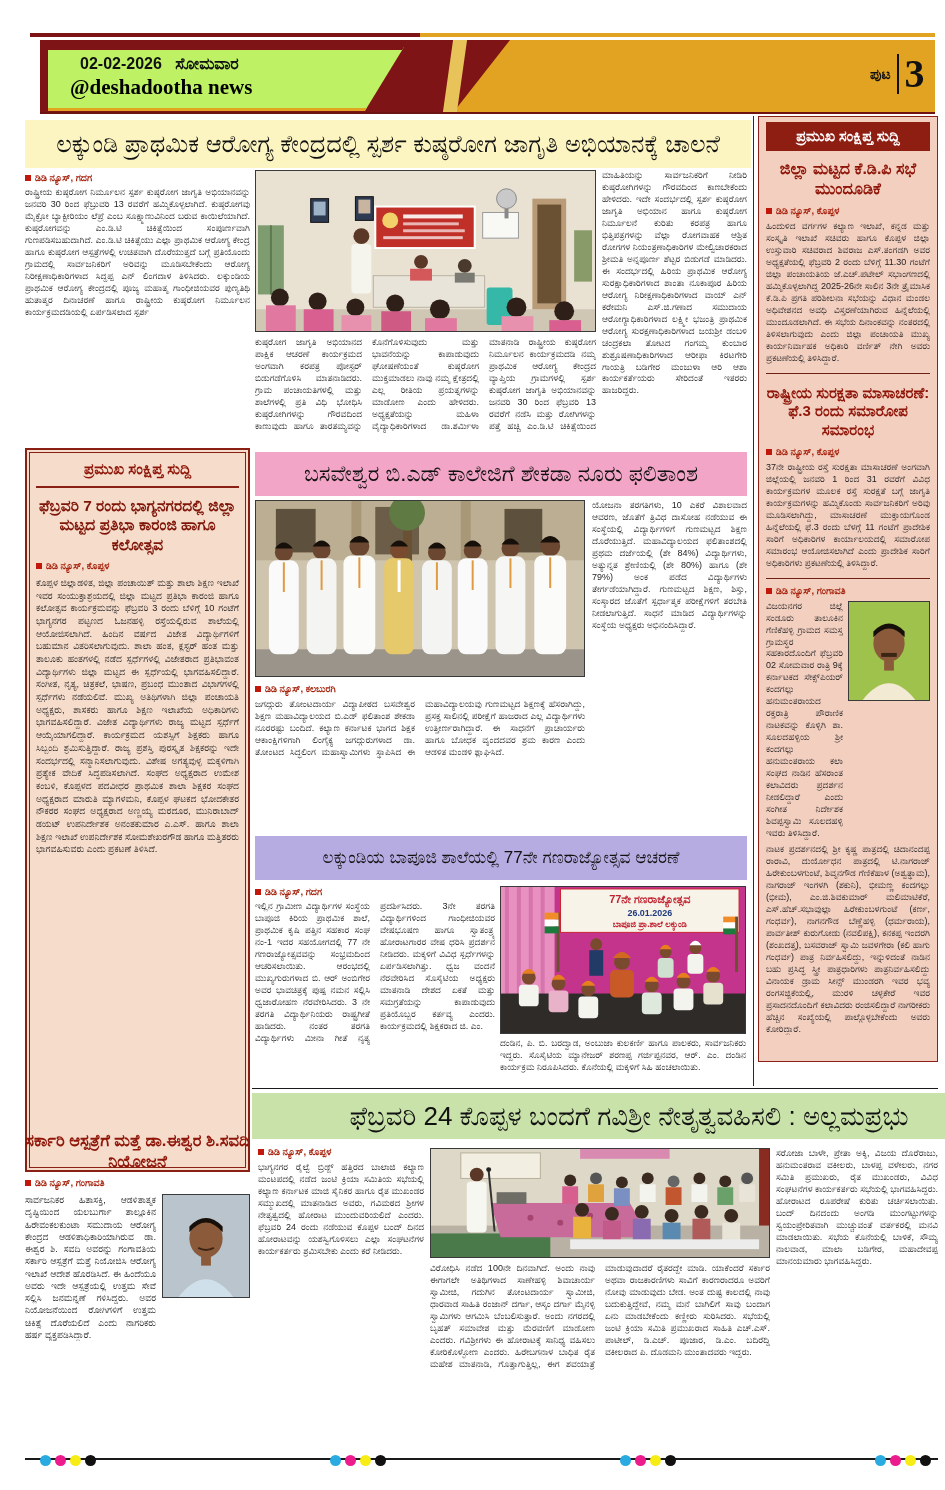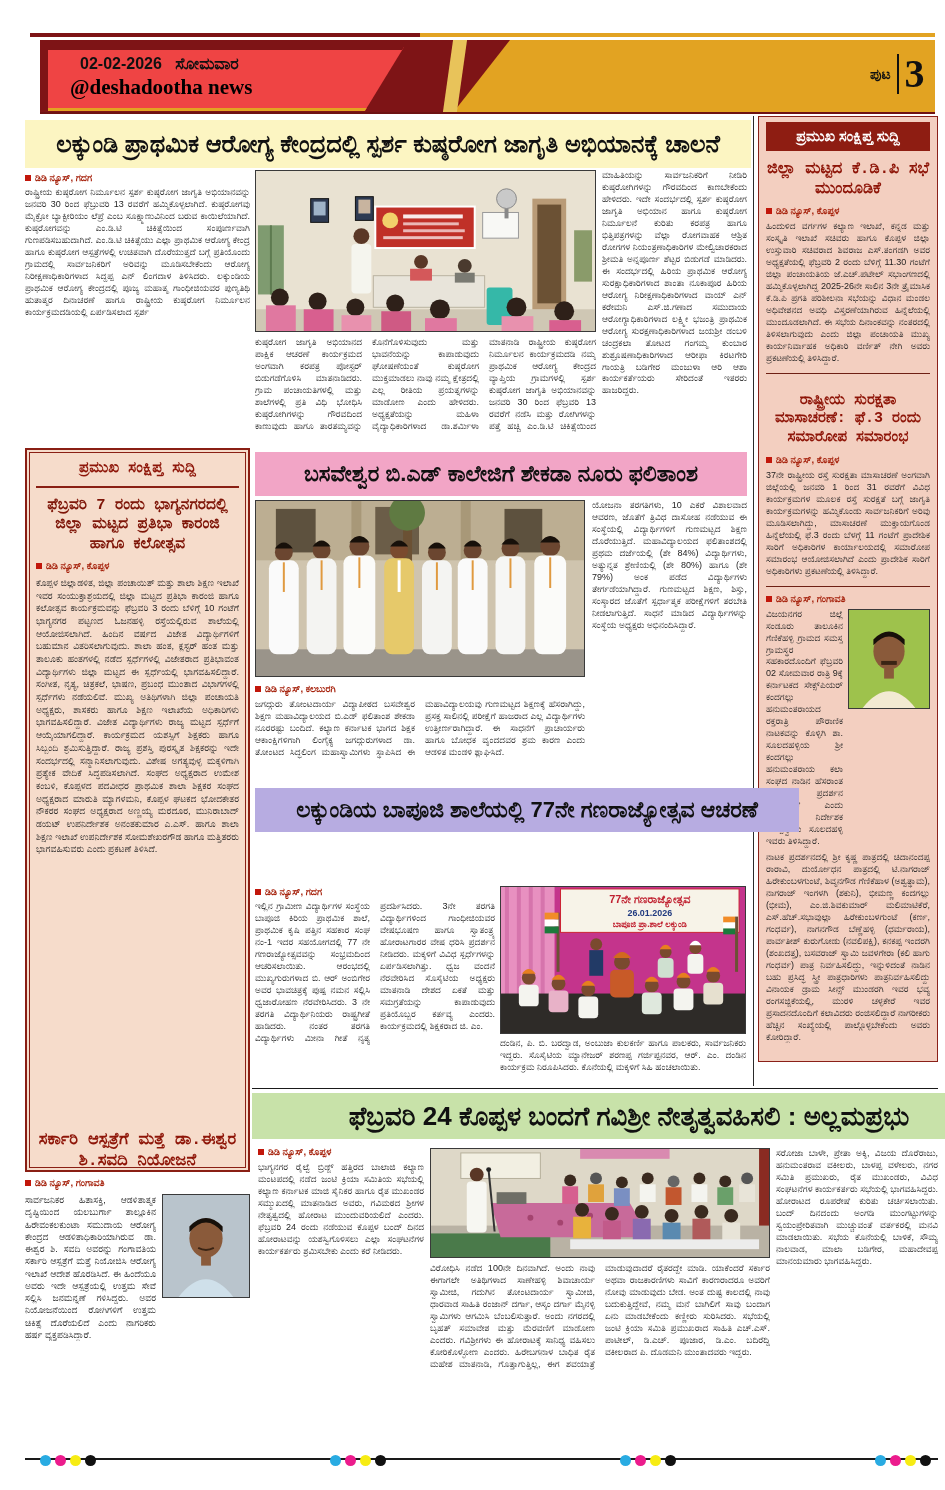--- a/index.html
+++ b/index.html
@@ -3,43 +3,43 @@
 <meta charset="utf-8">
 <style>
   html,body{margin:0;padding:0;background:#ffffff;}
   #page{position:relative;width:945px;height:1490px;background:#ffffff;overflow:hidden;
         font-family:"Liberation Sans","DejaVu Sans",sans-serif;color:#1c1c1c;}
   .abs{position:absolute;}
   .serif{font-family:"Liberation Serif","DejaVu Serif",serif;}
   .body-txt{font-size:9px;line-height:1.33;color:#1e1e1e;text-align:justify;overflow:hidden;}
   .byline{display:flex;align-items:center;gap:4px;font-size:9.5px;font-weight:bold;color:#a6220c;}
   .byline .sq{width:6px;height:6px;background:#c2170b;flex:0 0 auto;}
-  .sec-head{display:flex;align-items:center;justify-content:center;font-weight:bold;color:#111;
+  .sec-head{display:flex;align-items:center;justify-content:center;font-weight:normal;color:#111;
             overflow:hidden;white-space:nowrap;}
-  .maroon-head{color:#8e1508;font-weight:bold;text-align:center;line-height:1.25;font-family:Liberation Mono, monospace;}
+  .maroon-head{color:#8e1508;font-weight:bold;text-align:center;line-height:1.25;}
   .photo-frame{border:1px solid #3a3a3a;box-sizing:border-box;overflow:hidden;background:#ddd;}
   .photo-frame svg{display:block;width:100%;height:100%;}
   .cols3{column-count:3;column-gap:10px;}
   .cols2{column-count:2;column-gap:10px;}
   .vrule{background:#2a2a2a;}
   .hrule{background:#1a1a1a;}
   .reg-dot{width:11px;height:11px;border-radius:50%;display:inline-block;margin-right:4px;}
 </style>
 </head>
 <body>
 
 <div id="page">
 
   <div class="abs" style="left:30px;top:33px;width:390px;height:4px;background:#7E1416;"></div>
   <div class="abs" style="left:420px;top:33px;width:515px;height:4px;background:#E2A322;"></div>
 
   <div class="abs" style="left:40px;top:40px;width:895px;height:72px;background:#E2A322;border-bottom:2px solid #6e1212;overflow:hidden;">
     <div class="abs" style="left:0;top:0;width:470px;height:72px;background:#7E1416;clip-path:polygon(0 0,100% 0,88% 100%,0 100%);"></div>
     <div class="abs" style="left:408px;top:0;width:14px;height:72px;background:#E8C35A;transform:skewX(-8deg);"></div>
-    <div class="abs" style="left:8px;top:7px;width:356px;height:58px;background:#ef4444;clip-path:polygon(0 0,100% 0,89% 100%,0 100%);border-top:3px solid #7E1416;border-bottom:3px solid #E2A322;">
+    <div class="abs" style="left:8px;top:7px;width:356px;height:58px;background:#bef264;clip-path:polygon(0 0,100% 0,89% 100%,0 100%);border-top:3px solid #7E1416;border-bottom:3px solid #E2A322;">
       <div style="padding:5px 0 0 32px;font-size:16px;font-weight:bold;color:#111;">
         <span>02-02-2026</span>&nbsp;&nbsp;
         <span>ಸೋಮವಾರ</span>
       </div>
       <div class="serif" style="padding:2px 0 0 22px;font-size:21px;font-weight:bold;color:#000;">@deshadootha news</div>
     </div>
     <div class="abs" style="left:830px;top:14px;width:100px;display:flex;align-items:center;gap:6px;">
       <span style="font-size:14px;font-weight:bold;color:#111;">ಪುಟ</span>
       <span style="width:2px;height:40px;background:#111;display:inline-block;"></span>
       <span class="serif" style="font-size:40px;font-weight:bold;color:#111;line-height:1;">3</span>
@@ -109,21 +109,21 @@
 
   <div class="abs" style="left:758px;top:116px;width:180px;height:946px;background:#F3CFC0;border:1px solid #8a2018;box-sizing:border-box;overflow:hidden;padding:5px 7px;">
     <div style="background:#8E1D12;color:#fff;font-weight:bold;font-size:14.5px;text-align:center;padding:6px 2px;margin-bottom:8px;">ಪ್ರಮುಖ ಸಂಕ್ಷಿಪ್ತ ಸುದ್ದಿ</div>
     <div class="maroon-head" style="font-size:16px;margin:4px 0 6px;">ಜಿಲ್ಲಾ ಮಟ್ಟದ ಕೆ.ಡಿ.ಪಿ ಸಭೆ ಮುಂದೂಡಿಕೆ</div>
     <div class="byline" style="margin-bottom:4px;">
       <span class="sq"></span>
       <span>ಡಿಡಿ ನ್ಯೂಸ್, ಕೊಪ್ಪಳ</span>
     </div>
     <div class="body-txt" style="font-size:9px;margin-bottom:8px;">ಹಿಂದುಳಿದ ವರ್ಗಗಳ ಕಲ್ಯಾಣ ಇಲಾಖೆ, ಕನ್ನಡ ಮತ್ತು ಸಂಸ್ಕೃತಿ ಇಲಾಖೆ ಸಚಿವರು ಹಾಗೂ ಕೊಪ್ಪಳ ಜಿಲ್ಲಾ ಉಸ್ತುವಾರಿ ಸಚಿವರಾದ ಶಿವರಾಜ ಎಸ್.ತಂಗಡಗಿ ಅವರ ಅಧ್ಯಕ್ಷತೆಯಲ್ಲಿ ಫೆಬ್ರವರಿ 2 ರಂದು ಬೆಳಿಗ್ಗೆ 11.30 ಗಂಟೆಗೆ ಜಿಲ್ಲಾ ಪಂಚಾಯತಿಯ ಜೆ.ಎಚ್.ಪಟೇಲ್ ಸಭಾಂಗಣದಲ್ಲಿ ಹಮ್ಮಿಕೊಳ್ಳಲಾಗಿದ್ದ 2025-26ನೇ ಸಾಲಿನ 3ನೇ ತ್ರೈಮಾಸಿಕ ಕೆ.ಡಿ.ಪಿ ಪ್ರಗತಿ ಪರಿಶೀಲನಾ ಸಭೆಯನ್ನು ವಿಧಾನ ಮಂಡಲ ಅಧಿವೇಶನದ ಅವಧಿ ವಿಸ್ತರಣೆಯಾಗಿರುವ ಹಿನ್ನೆಲೆಯಲ್ಲಿ ಮುಂದೂಡಲಾಗಿದೆ. ಈ ಸಭೆಯ ದಿನಾಂಕವನ್ನು ನಂತರದಲ್ಲಿ ತಿಳಿಸಲಾಗುವುದು ಎಂದು ಜಿಲ್ಲಾ ಪಂಚಾಯತಿ ಮುಖ್ಯ ಕಾರ್ಯನಿರ್ವಾಹಕ ಅಧಿಕಾರಿ ವರ್ಣಿತ್ ನೇಗಿ ಅವರು ಪ್ರಕಟಣೆಯಲ್ಲಿ ತಿಳಿಸಿದ್ದಾರೆ.</div>
     <div style="border-top:1px solid #6e2014;margin:6px 0;"></div>
-    <div class="maroon-head" style="font-size:15px;margin:18px 0 6px;">ರಾಷ್ಟ್ರೀಯ ಸುರಕ್ಷತಾ ಮಾಸಾಚರಣೆ: ಫೆ.3 ರಂದು ಸಮಾರೋಪ ಸಮಾರಂಭ</div>
+    <div class="maroon-head" style="font-size:15px;margin:10px 0 6px;">ರಾಷ್ಟ್ರೀಯ ಸುರಕ್ಷತಾ ಮಾಸಾಚರಣೆ: ಫೆ.3 ರಂದು ಸಮಾರೋಪ ಸಮಾರಂಭ</div>
     <div class="byline" style="margin-bottom:4px;">
       <span class="sq"></span>
       <span>ಡಿಡಿ ನ್ಯೂಸ್, ಕೊಪ್ಪಳ</span>
     </div>
     <div class="body-txt" style="font-size:9px;margin-bottom:8px;">37ನೇ ರಾಷ್ಟ್ರೀಯ ರಸ್ತೆ ಸುರಕ್ಷತಾ ಮಾಸಾಚರಣೆ ಅಂಗವಾಗಿ ಜಿಲ್ಲೆಯಲ್ಲಿ ಜನವರಿ 1 ರಿಂದ 31 ರವರೆಗೆ ವಿವಿಧ ಕಾರ್ಯಕ್ರಮಗಳ ಮೂಲಕ ರಸ್ತೆ ಸುರಕ್ಷತೆ ಬಗ್ಗೆ ಜಾಗೃತಿ ಕಾರ್ಯಕ್ರಮಗಳನ್ನು ಹಮ್ಮಿಕೊಂಡು ಸಾರ್ವಜನಿಕರಿಗೆ ಅರಿವು ಮೂಡಿಸಲಾಗಿದ್ದು, ಮಾಸಾಚರಣೆ ಮುಕ್ತಾಯಗೊಂಡ ಹಿನ್ನೆಲೆಯಲ್ಲಿ ಫೆ.3 ರಂದು ಬೆಳಗ್ಗೆ 11 ಗಂಟೆಗೆ ಪ್ರಾದೇಶಿಕ ಸಾರಿಗೆ ಅಧಿಕಾರಿಗಳ ಕಾರ್ಯಾಲಯದಲ್ಲಿ ಸಮಾರೋಪ ಸಮಾರಂಭ ಆಯೋಜಿಸಲಾಗಿದೆ ಎಂದು ಪ್ರಾದೇಶಿಕ ಸಾರಿಗೆ ಅಧಿಕಾರಿಗಳು ಪ್ರಕಟಣೆಯಲ್ಲಿ ತಿಳಿಸಿದ್ದಾರೆ.</div>
     <div style="border-top:1px solid #6e2014;margin:6px 0;"></div>
     <div class="byline" style="margin-bottom:4px;">
       <span class="sq"></span>
       <span>ಡಿಡಿ ನ್ಯೂಸ್, ಗಂಗಾವತಿ</span>
     </div>
@@ -221,21 +221,21 @@
       </g>
     </svg>
   </div>
   <div class="abs body-txt" style="left:592px;top:500px;width:155px;height:330px;">ಯೋಜನಾ ತರಗತಿಗಳು, 10 ಎಕರೆ ವಿಶಾಲವಾದ ಆವರಣ, ಜೊತೆಗೆ ತ್ರಿವಿಧ ದಾಸೋಹ ನಡೆಯುವ ಈ ಸಂಸ್ಥೆಯಲ್ಲಿ ವಿದ್ಯಾರ್ಥಿಗಳಿಗೆ ಗುಣಮಟ್ಟದ ಶಿಕ್ಷಣ ದೊರೆಯುತ್ತಿದೆ. ಮಹಾವಿದ್ಯಾಲಯದ ಫಲಿತಾಂಶದಲ್ಲಿ ಪ್ರಥಮ ದರ್ಜೆಯಲ್ಲಿ (ಶೇ 84%) ವಿದ್ಯಾರ್ಥಿಗಳು, ಅತ್ಯುನ್ನತ ಶ್ರೇಣಿಯಲ್ಲಿ (ಶೇ 80%) ಹಾಗೂ (ಶೇ 79%) ಅಂಕ ಪಡೆದ ವಿದ್ಯಾರ್ಥಿಗಳು ತೇರ್ಗಡೆಯಾಗಿದ್ದಾರೆ. ಗುಣಮಟ್ಟದ ಶಿಕ್ಷಣ, ಶಿಸ್ತು, ಸಂಸ್ಕಾರದ ಜೊತೆಗೆ ಸ್ಪರ್ಧಾತ್ಮಕ ಪರೀಕ್ಷೆಗಳಿಗೆ ತರಬೇತಿ ನೀಡಲಾಗುತ್ತಿದೆ. ಸಾಧನೆ ಮಾಡಿದ ವಿದ್ಯಾರ್ಥಿಗಳನ್ನು ಸಂಸ್ಥೆಯ ಅಧ್ಯಕ್ಷರು ಅಭಿನಂದಿಸಿದ್ದಾರೆ.</div>
   <div class="abs byline" style="left:255px;top:683px;width:200px;">
     <span class="sq"></span>
     <span>ಡಿಡಿ ನ್ಯೂಸ್, ಕಲಬುರಗಿ</span>
   </div>
   <div class="abs body-txt cols2" style="left:255px;top:699px;width:330px;height:131px;">ಜಗದ್ಗುರು ತೋಂಟದಾರ್ಯ ವಿದ್ಯಾಪೀಠದ ಬಸವೇಶ್ವರ ಶಿಕ್ಷಣ ಮಹಾವಿದ್ಯಾಲಯದ ಬಿ.ಎಡ್ ಫಲಿತಾಂಶ ಶೇಕಡಾ ನೂರರಷ್ಟು ಬಂದಿದೆ. ಕಲ್ಯಾಣ ಕರ್ನಾಟಕ ಭಾಗದ ಶಿಕ್ಷಕ ಆಕಾಂಕ್ಷಿಗಳಿಗಾಗಿ ಲಿಂಗೈಕ್ಯ ಜಗದ್ಗುರುಗಳಾದ ಡಾ. ತೋಂಟದ ಸಿದ್ಧಲಿಂಗ ಮಹಾಸ್ವಾಮಿಗಳು ಸ್ಥಾಪಿಸಿದ ಈ ಮಹಾವಿದ್ಯಾಲಯವು ಗುಣಮಟ್ಟದ ಶಿಕ್ಷಣಕ್ಕೆ ಹೆಸರಾಗಿದ್ದು, ಪ್ರಸಕ್ತ ಸಾಲಿನಲ್ಲಿ ಪರೀಕ್ಷೆಗೆ ಹಾಜರಾದ ಎಲ್ಲ ವಿದ್ಯಾರ್ಥಿಗಳು ಉತ್ತೀರ್ಣರಾಗಿದ್ದಾರೆ. ಈ ಸಾಧನೆಗೆ ಪ್ರಾಚಾರ್ಯರು ಹಾಗೂ ಬೋಧಕ ವೃಂದದವರ ಶ್ರಮ ಕಾರಣ ಎಂದು ಆಡಳಿತ ಮಂಡಳಿ ಶ್ಲಾಘಿಸಿದೆ.</div>
 
-  <div class="abs sec-head" style="left:255px;top:788px;width:544px;height:44px;background:#B7ACE1;font-size:22px;">
+  <div class="abs sec-head" style="left:255px;top:836px;width:492px;height:44px;background:#B7ACE1;font-size:17px;">
     <span>ಲಕ್ಕುಂಡಿಯ ಬಾಪೂಜಿ ಶಾಲೆಯಲ್ಲಿ 77ನೇ ಗಣರಾಜ್ಯೋತ್ಸವ ಆಚರಣೆ</span>
   </div>
   <div class="abs byline" style="left:255px;top:886px;width:200px;">
     <span class="sq"></span>
     <span>ಡಿಡಿ ನ್ಯೂಸ್, ಗದಗ</span>
   </div>
   <div class="abs body-txt cols2" style="left:255px;top:901px;width:240px;height:184px;">ಇಲ್ಲಿನ ಗ್ರಾಮೀಣ ವಿದ್ಯಾರ್ಥಿಗಳ ಸಂಸ್ಥೆಯ ಬಾಪೂಜಿ ಕಿರಿಯ ಪ್ರಾಥಮಿಕ ಶಾಲೆ, ಪ್ರಾಥಮಿಕ ಕೃಷಿ ಪತ್ತಿನ ಸಹಕಾರ ಸಂಘ ನಂ-1 ಇದರ ಸಹಯೋಗದಲ್ಲಿ 77 ನೇ ಗಣರಾಜ್ಯೋತ್ಸವವನ್ನು ಸಂಭ್ರಮದಿಂದ ಆಚರಿಸಲಾಯಿತು. ಆರಂಭದಲ್ಲಿ ಮುಖ್ಯಗುರುಗಳಾದ ಬಿ. ಆರ್ ಅಂಬಿಗೇರ ಅವರ ಭಾವಚಿತ್ರಕ್ಕೆ ಪುಷ್ಪ ನಮನ ಸಲ್ಲಿಸಿ ಧ್ವಜಾರೋಹಣ ನೆರವೇರಿಸಿದರು. 3 ನೇ ತರಗತಿ ವಿದ್ಯಾರ್ಥಿನಿಯರು ರಾಷ್ಟ್ರಗೀತೆ ಹಾಡಿದರು. ನಂತರ ತರಗತಿ ವಿದ್ಯಾರ್ಥಿಗಳು ಮೀನಾ ಗೀತೆ ನೃತ್ಯ ಪ್ರದರ್ಶಿಸಿದರು. 3ನೇ ತರಗತಿ ವಿದ್ಯಾರ್ಥಿಗಳಿಂದ ಗಾಂಧೀಜಿಯವರ ವೇಷಭೂಷಣ ಹಾಗೂ ಸ್ವಾತಂತ್ರ್ಯ ಹೋರಾಟಗಾರರ ವೇಷ ಧರಿಸಿ ಪ್ರದರ್ಶನ ನೀಡಿದರು. ಮಕ್ಕಳಿಗೆ ವಿವಿಧ ಸ್ಪರ್ಧೆಗಳನ್ನು ಏರ್ಪಡಿಸಲಾಗಿತ್ತು. ಧ್ವಜ ವಂದನೆ ನೆರವೇರಿಸಿದ ಸೊಸೈಟಿಯ ಅಧ್ಯಕ್ಷರು ಮಾತನಾಡಿ ದೇಶದ ಏಕತೆ ಮತ್ತು ಸಮಗ್ರತೆಯನ್ನು ಕಾಪಾಡುವುದು ಪ್ರತಿಯೊಬ್ಬರ ಕರ್ತವ್ಯ ಎಂದರು. ಕಾರ್ಯಕ್ರಮದಲ್ಲಿ ಶಿಕ್ಷಕರಾದ ಜಿ. ಎಂ.</div>
   <div class="abs photo-frame" style="left:500px;top:886px;width:246px;height:148px;">
     <svg viewBox="0 0 246 148" preserveAspectRatio="none">
       <rect width="246" height="148" fill="#c4348c"></rect>

